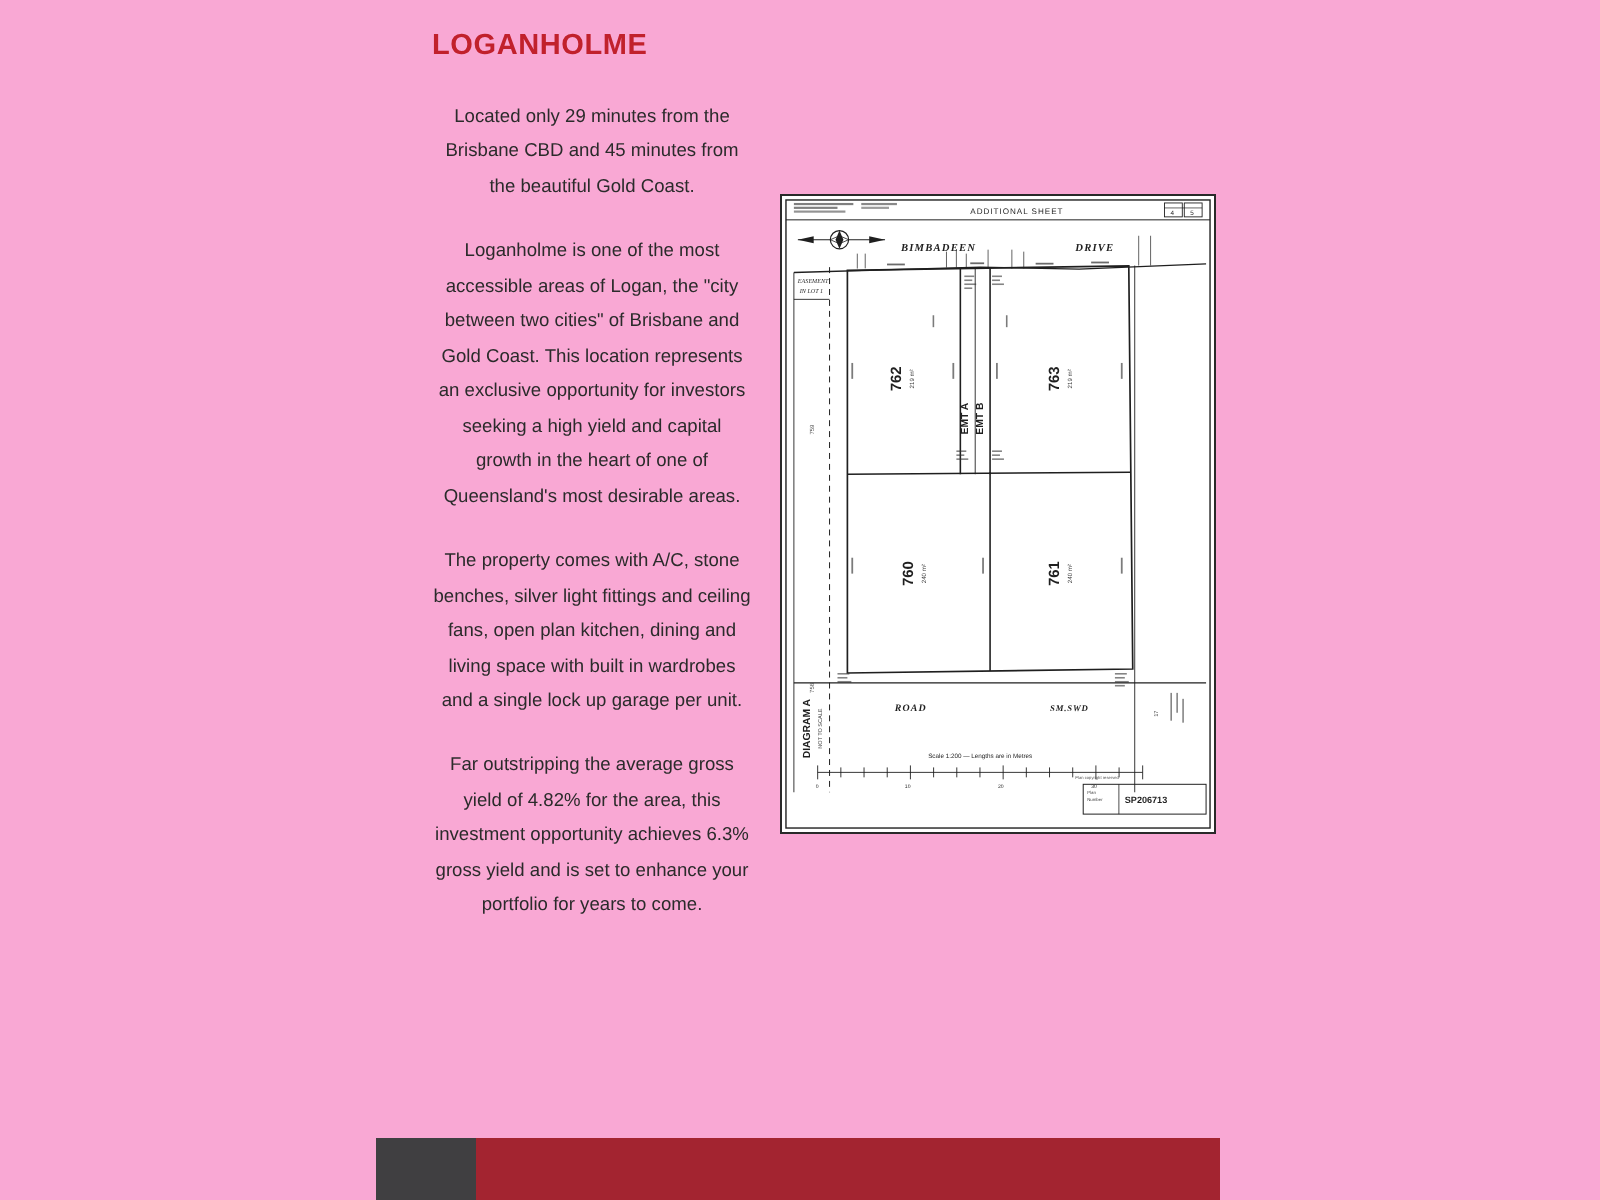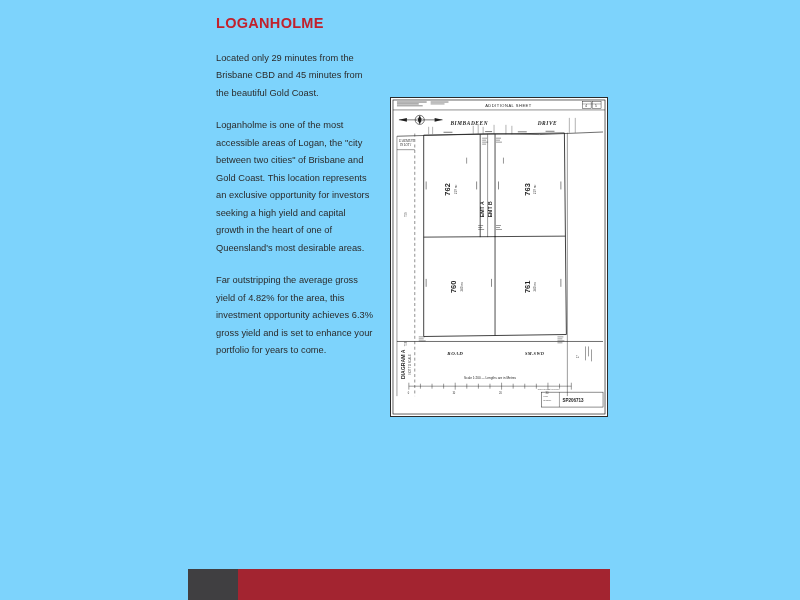--- a/index.html
+++ b/index.html
@@ -12,21 +12,21 @@
     height: 600px;
     overflow: hidden;
     font-family: "Liberation Sans", sans-serif;
     position: relative;
   }
   .page {
     position: absolute;
     left: 0; top: 0;
     width: 800px;
     height: 600px;
-    background: #7dd3fc;
+    background: #f9a8d4;
   }
 
   
   .content-col {
     position: absolute;
     left: 216px;
     top: 16px;
     width: 160px;
   }
   .doc-title {
@@ -35,21 +35,21 @@
     font-weight: bold;
     letter-spacing: 0.3px;
     margin: 0 0 18px 0;
     line-height: 1.1;
   }
   .para {
     font-size: 9.3px;
     line-height: 1.88;
     color: #2b2b2b;
     margin: 0 0 15px 0;
-    text-align: left;
+    text-align: center;
     letter-spacing: 0.01px;
   }
   .para:last-child { margin-bottom: 11px; }
 
   
   .plan-wrap {
     position: absolute;
     left: 390px;
     top: 97px;
     width: 218px;
@@ -80,20 +80,21 @@
 </style>
 </head>
 <body>
 
 <div class="page">
 
   <div class="content-col">
     <h1 class="doc-title">LOGANHOLME</h1>
     <p class="para">Located only 29 minutes from the Brisbane CBD and 45 minutes from the beautiful Gold Coast.</p>
     <p class="para">Loganholme is one of the most accessible areas of Logan, the "city between two cities" of Brisbane and Gold Coast. This location represents an exclusive opportunity for investors seeking a high yield and capital growth in the heart of one of Queensland's most desirable areas.</p>
+    <p class="para">The property comes with A/C, stone benches, silver light fittings and ceiling fans, open plan kitchen, dining and living space with built in wardrobes and a single lock up garage per unit.</p>
     <p class="para">Far outstripping the average gross yield of 4.82% for the area, this investment opportunity achieves 6.3% gross yield and is set to enhance your portfolio for years to come.</p>
   </div>
 
   <div class="plan-wrap">
     <svg class="plan-svg" viewBox="0 0 218 320" preserveAspectRatio="none">
 
       <rect x="2" y="2" width="214" height="316" fill="#ffffff" stroke="#1f1f1f" stroke-width="0.7"></rect>
 
       <line x1="2" y1="12" x2="216" y2="12" stroke="#1f1f1f" stroke-width="0.5"></line>
       <text x="95" y="9" font-family="'Liberation Sans',sans-serif" font-size="4.1" fill="#1f1f1f" letter-spacing="0.5">ADDITIONAL SHEET</text>

